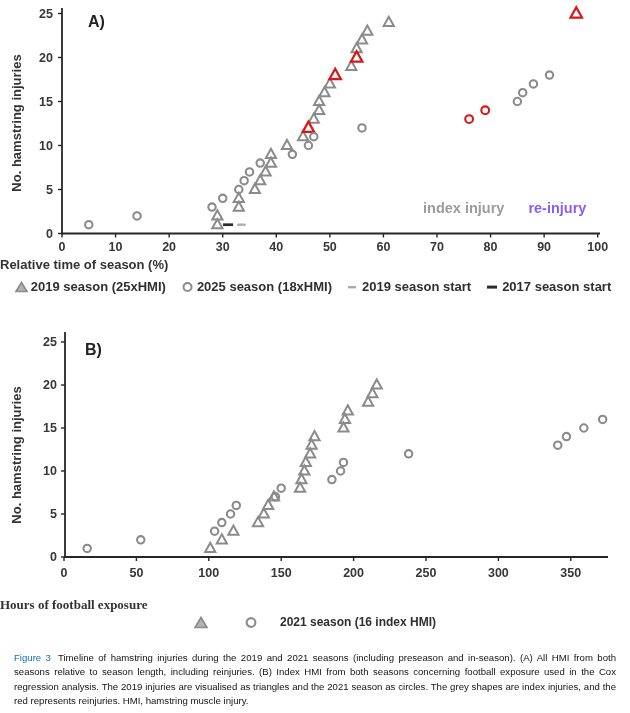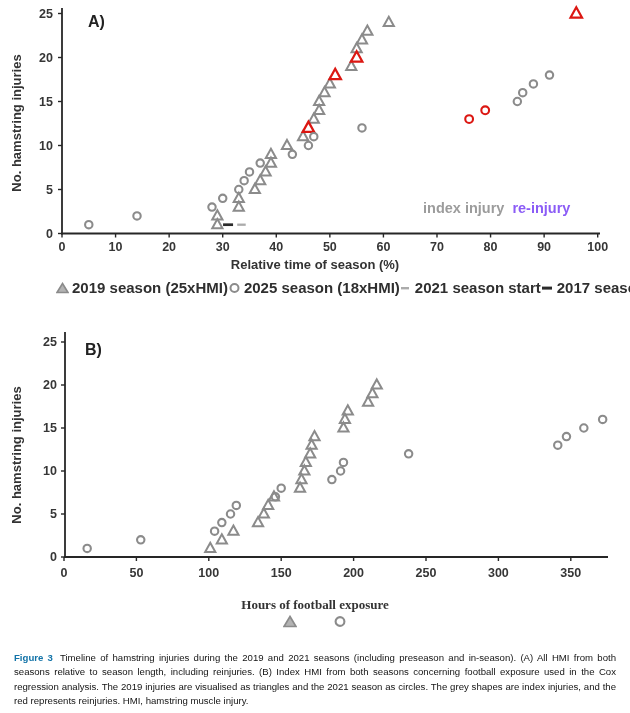--- a/index.html
+++ b/index.html
@@ -7,41 +7,41 @@
     width:630px;height:713px;background:#ffffff;position:relative;
     font-family:"Liberation Sans",sans-serif;overflow:hidden;
   }
   svg.chart{position:absolute;left:0;}
   #chartA{top:0;}
   #chartB{top:320px;}
   svg.chart text{font-family:"Liberation Sans",sans-serif;font-size:12.5px;font-weight:700;fill:#363636;}
   .panel-label{position:absolute;font-size:16px;font-weight:600;color:#222;}
   #labA{left:88px;top:13px;}
   #labB{left:85px;top:341px;}
-  .xtitle{position:absolute;left:0;width:630px;text-align:center;font-size:13px;font-weight:700;color:#333;}
+  .xtitle{position:absolute;left:0;width:630px;font-size:13px;font-weight:700;color:#333;}
   #xtA{top:257px;}
   #xtB{top:597px;font-family:Liberation Serif, serif;}
   .ytitle{position:absolute;width:200px;height:16px;text-align:center;font-size:13px;font-weight:700;color:#333;
     transform:rotate(-90deg);}
   #ytA{left:-83px;top:115px;}
   #ytB{left:-83px;top:447px;}
-  .annot{position:absolute;top:200px;left:423px;width:160px;display:flex;gap:8px;
+  .annot{position:absolute;top:200px;left:423px;width:160px;display:flex;gap:24px;
     font-size:14.5px;font-weight:600;white-space:nowrap;}
   .annot-grey{color:#9c9c9c;}
   .annot-red{color:#8b5cf6;}
   .legend{position:absolute;display:flex;align-items:center;color:#2f2f2f;font-weight:700;white-space:nowrap;}
-  #legendA{top:279px;left:56px;width:514px;justify-content:flex-start;font-size:15px;}
+  #legendA{top:279px;left:56px;width:514px;justify-content:center;font-size:13px;gap:15px;}
   #legendB{top:615px;left:0;width:630px;justify-content:center;gap:36px;font-size:12px;}
   .li{display:flex;align-items:center;gap:3px;}
   .li .ico{display:block;}
   #legendB .li{gap:8px;}
   #legendB .li.wide{gap:22px;}
   .caption{position:absolute;top:651px;left:14px;width:602px;font-size:9.6px;line-height:1.5;
     color:#141414;text-align:justify;}
-  .cap-tag{color:#1273a8;font-weight:700;margin-right:7px;}
+  .cap-tag{color:#1273a8;font-weight:400;margin-right:7px;}
 </style>
 </head>
 <body>
 
 <div id="stage">
 
   <svg id="chartA" class="chart" width="630" height="320" viewBox="0 0 630 320">
       <g>
         <line x1="62" y1="8" x2="62" y2="234.5" stroke="#262626" stroke-width="1.8"></line>
         <line x1="61.1" y1="233.5" x2="600" y2="233.5" stroke="#262626" stroke-width="1.8"></line>
@@ -237,40 +237,41 @@
     <span class="li">
       <svg class="ico" width="13" height="12">
         <circle cx="6.5" cy="6" r="4" fill="none" stroke="#8b8b8b" stroke-width="2"></circle>
       </svg>
       <span>2025 season (18xHMI)</span>
     </span>
     <span class="li">
       <svg class="ico" width="12" height="12">
         <rect x="1" y="5" width="8" height="2.4" fill="#ababab"></rect>
       </svg>
-      <span>2021 season start</span>
+      <span>2019 season start</span>
     </span>
     <span class="li">
       <svg class="ico" width="13" height="12">
         <rect x="1" y="4.6" width="10" height="3" fill="#2b2b2b"></rect>
       </svg>
       <span>2017 season start</span>
     </span>
   </div>
 
   <div class="legend" id="legendB">
     <span class="li">
       <svg class="ico" width="14" height="13">
         <path d="M7 1.5 L13 11.5 L1 11.5 Z" fill="#b3b3b3" stroke="#8b8b8b" stroke-width="1.7"></path>
       </svg>
     </span>
     <span class="li wide">
       <svg class="ico" width="14" height="13">
         <circle cx="7" cy="6.5" r="4.4" fill="none" stroke="#8b8b8b" stroke-width="2.1"></circle>
       </svg>
+      <span>2021 season (16 index HMI)</span>
     </span>
   </div>
 
   <div class="caption">
     <span class="cap-tag">Figure 3</span><span>Timeline of hamstring injuries during the 2019 and 2021 seasons (including preseason and in-season). (A) All HMI from both seasons relative to season length, including reinjuries. (B) Index HMI from both seasons concerning football exposure used in the Cox regression analysis. The 2019 injuries are visualised as triangles and the 2021 season as circles. The grey shapes are index injuries, and the red represents reinjuries. HMI, hamstring muscle injury.</span>
   </div>
 
 </div>
 
 </body></html>

